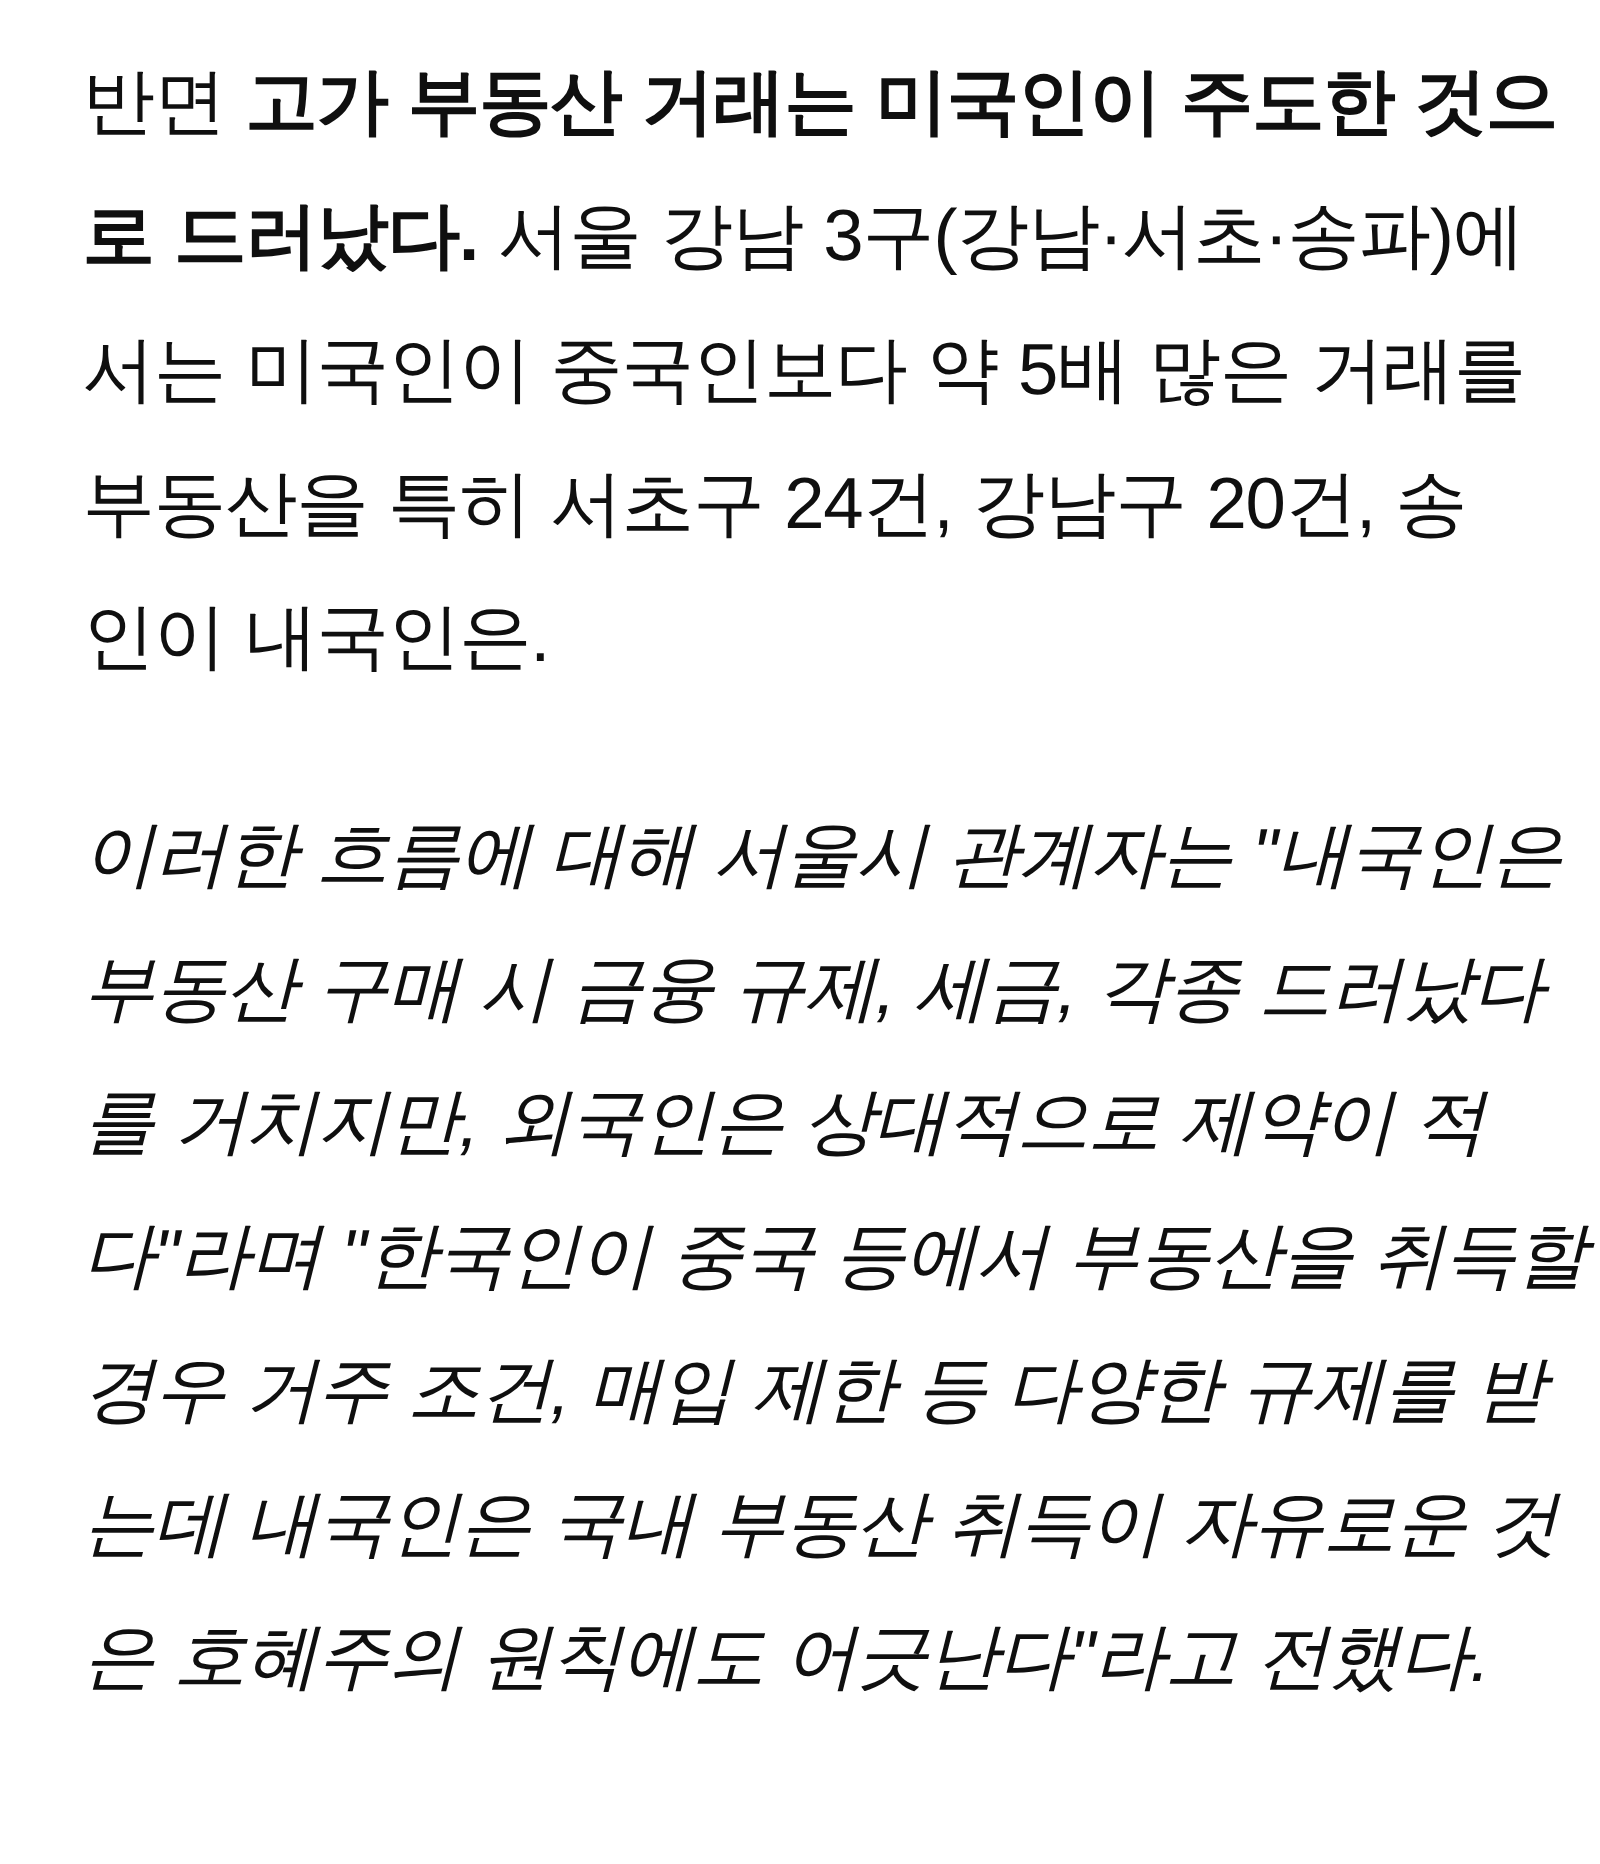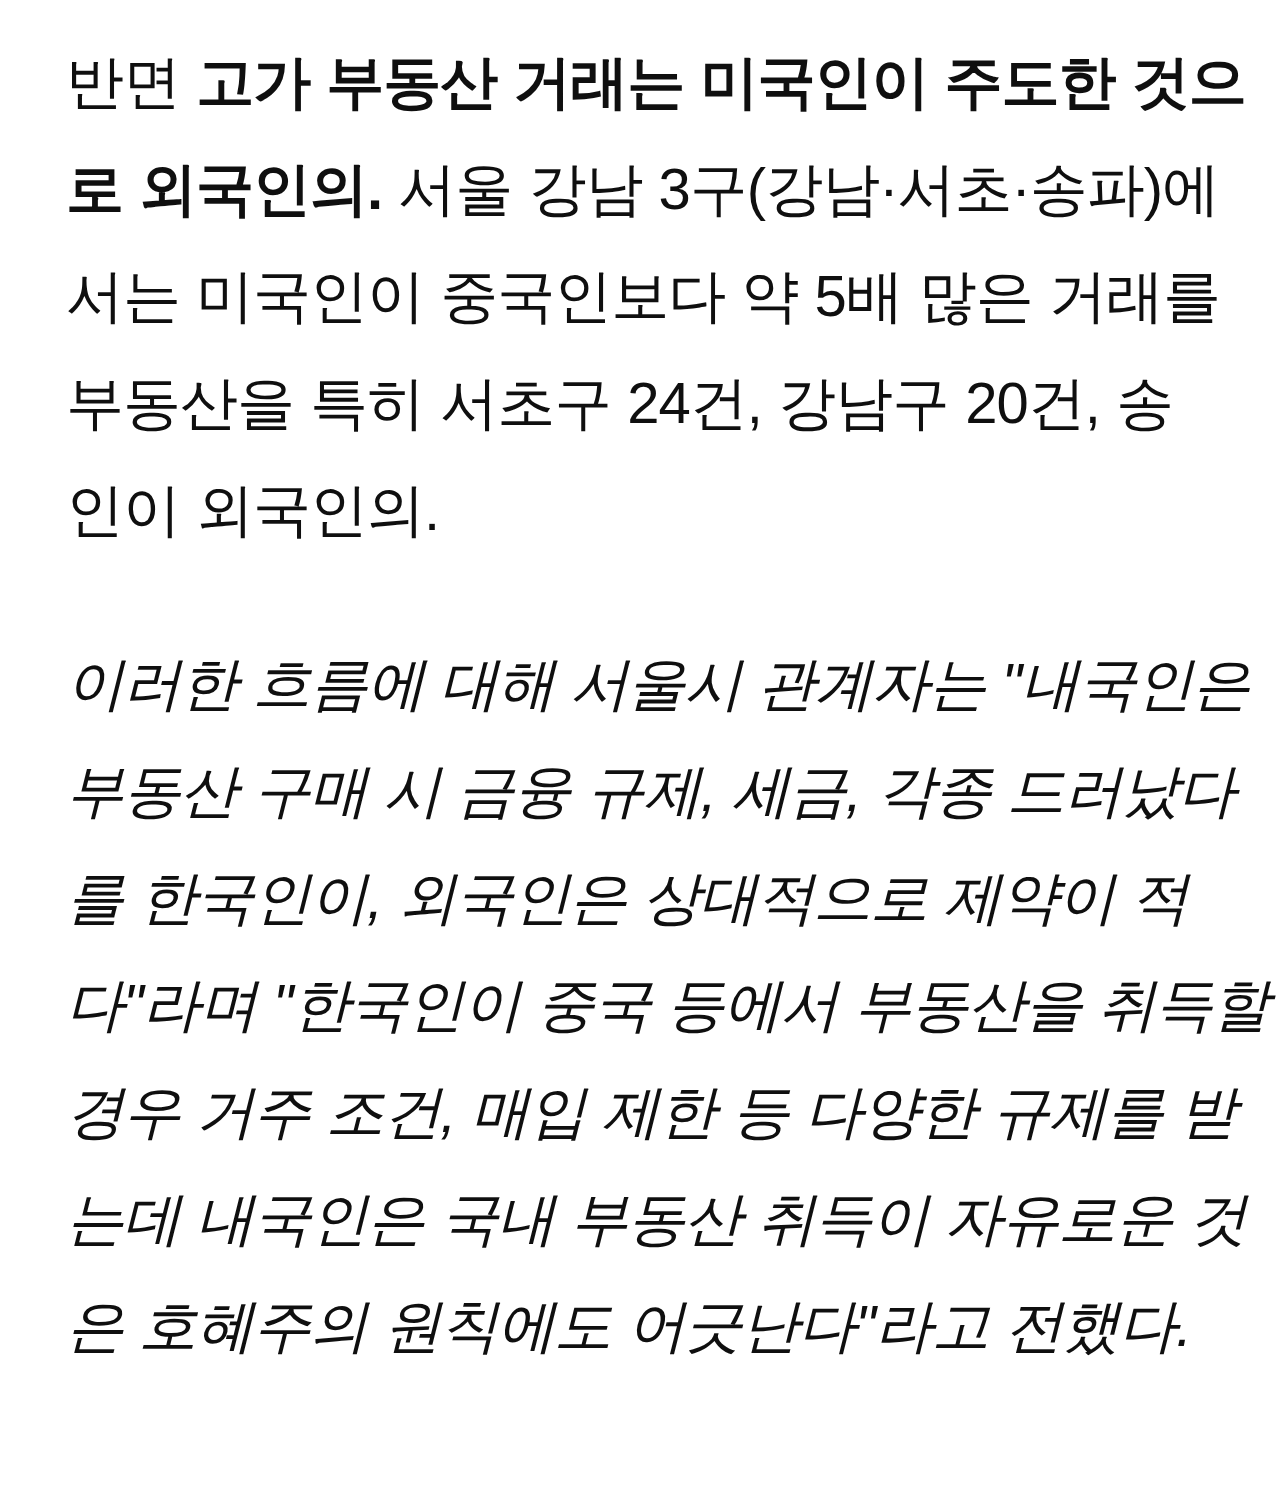--- a/index.html
+++ b/index.html
@@ -39,29 +39,29 @@
     font-weight: 700;
   }
 </style>
 </head>
 <body>
 
 <main class="article-body">
 
   <p class="para">
     <span class="line"><span>반면 </span><span class="b">고가 부동산 거래는 미국인이 주도한 것으</span></span>
-    <span class="line"><span class="b">로 외국인의.</span><span> 서울 강남 3구(강남·서초·송파)에</span></span>
+    <span class="line"><span class="b">로 드러났다.</span><span> 서울 강남 3구(강남·서초·송파)에</span></span>
     <span class="line"><span>서는 미국인이 중국인보다 약 5배 많은 거래를</span></span>
     <span class="line"><span>부동산을 특히 서초구 24건, 강남구 20건, 송</span></span>
-    <span class="line"><span>인이 외국인의.</span></span>
+    <span class="line"><span>인이 내국인은.</span></span>
   </p>
 
   <p class="para">
     <span class="line"><span>이러한 흐름에 대해 서울시 관계자는 "내국인은</span></span>
     <span class="line"><span>부동산 구매 시 금융 규제, 세금, 각종 드러났다</span></span>
-    <span class="line"><span>를 한국인이, 외국인은 상대적으로 제약이 적</span></span>
+    <span class="line"><span>를 거치지만, 외국인은 상대적으로 제약이 적</span></span>
     <span class="line"><span>다"라며 "한국인이 중국 등에서 부동산을 취득할</span></span>
     <span class="line"><span>경우 거주 조건, 매입 제한 등 다양한 규제를 받</span></span>
     <span class="line"><span>는데 내국인은 국내 부동산 취득이 자유로운 것</span></span>
     <span class="line"><span>은 호혜주의 원칙에도 어긋난다"라고 전했다.</span></span>
   </p>
 
 </main>
 
 </body></html>

